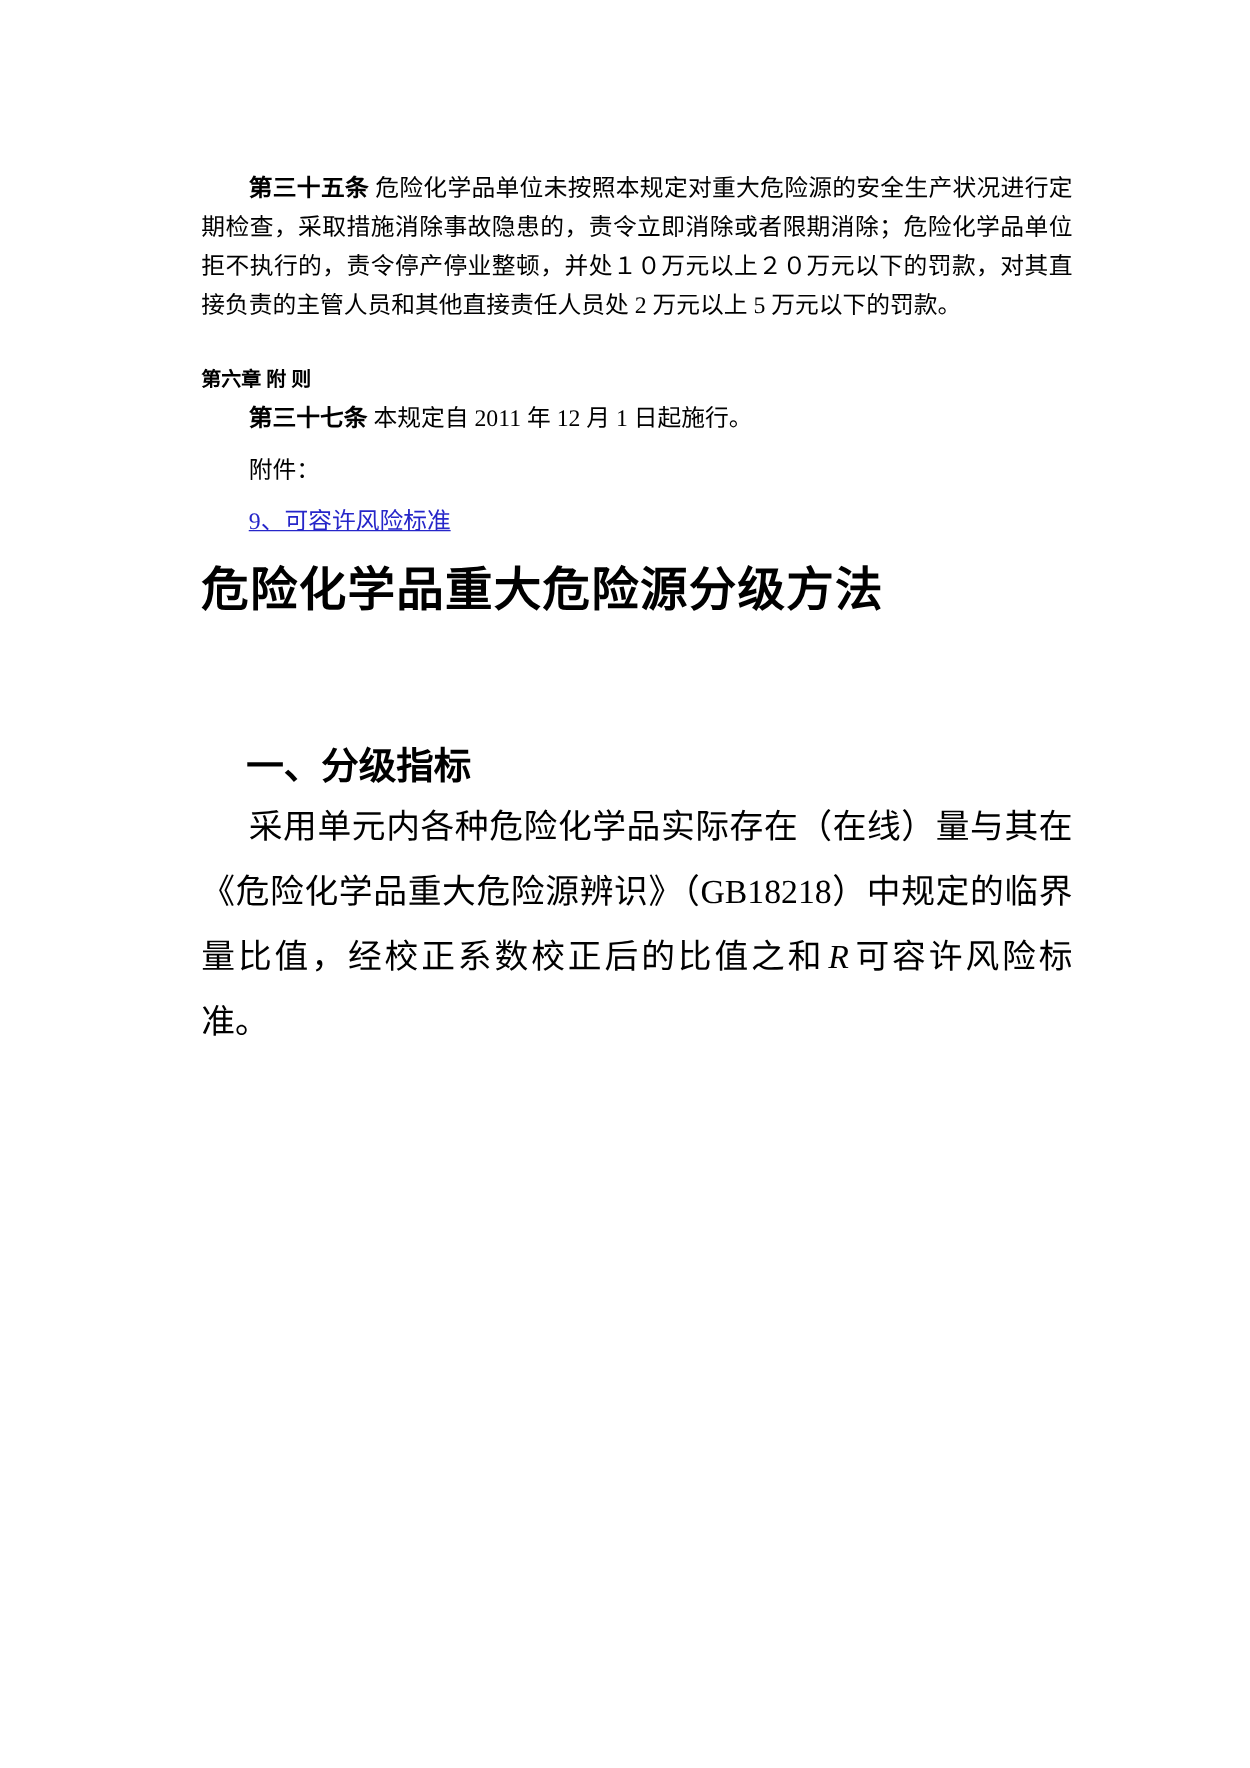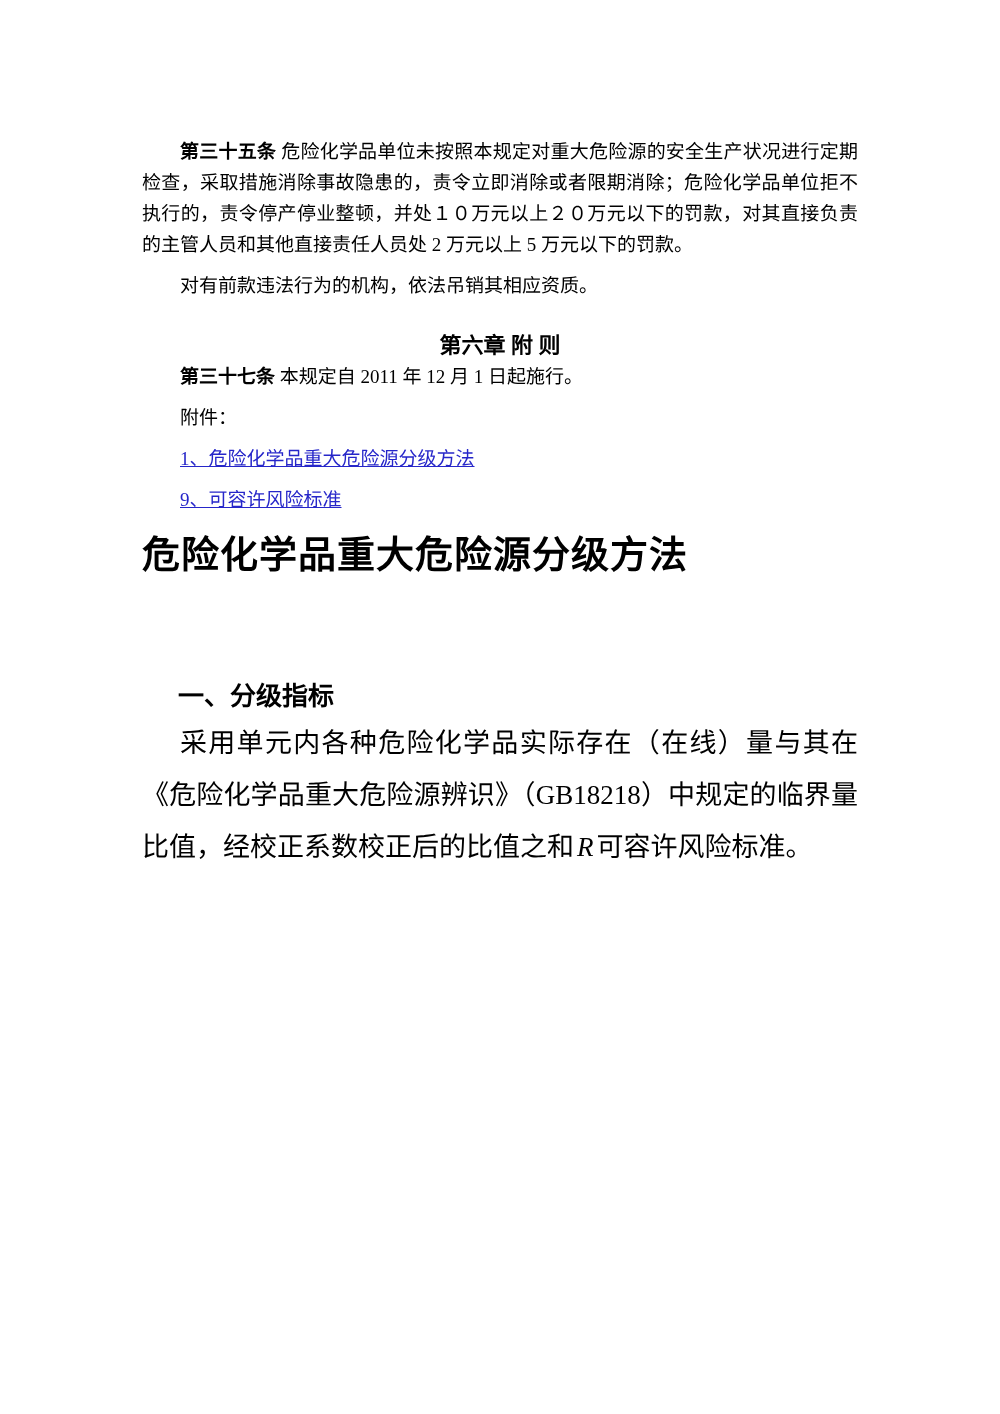--- a/index.html
+++ b/index.html
@@ -9,38 +9,38 @@
     height: 1414px;
     font-family: "Liberation Serif", serif;
     color: var(--color-text, #000000);
     background: var(--color-background, #ffffff);
     overflow: hidden;
   }
   .page {
     width: 1000px;
     height: 1128px;
     background: var(--color-background, #ffffff);
+    padding-left: 19px;
   }
   .content {
     padding: 136px 142px 0 142px;
   }
   p.law {
     font-size: 19px;
     line-height: 31px;
     text-align: justify;
     text-indent: 38px;
     margin: 0 0 10px 0;
   }
   p.law b { font-weight: 700; }
   .revoke { margin: 22px 0 0 0; }
   .chapter {
-    font-size: 22px;
+    font-size: 16px;
     line-height: 31px;
     font-weight: 700;
-    text-align: center;
     text-indent: 0;
     margin: 29px 0 0 0;
   }
   .article37 { margin: 29px 0 0 0; }
   .attach { margin: 24px 0 0 0; }
   .linkrow { margin: 29px 0 0 0; }
   .doclink {
     color: var(--color-link, #2626C9);
     text-decoration: underline;
     cursor: pointer;
@@ -54,21 +54,21 @@
   .annex-title {
     font-size: 38px;
     line-height: 50px;
     font-weight: 700;
     text-align: left;
     letter-spacing: 1px;
     margin: 15px 0 0 0;
   }
   .section-heading {
     font-family: Liberation Sans, sans-serif;
-    font-size: 26px;
+    font-size: 30px;
     line-height: 36px;
     font-weight: 700;
     text-indent: 36px;
     margin: 98px 0 0 0;
   }
   .big-body {
     font-size: 27px;
     line-height: 52px;
     text-align: justify;
     text-indent: 38px;
@@ -82,29 +82,27 @@
 </style>
 </head>
 <body>
 
 <div class="page">
   <div class="content">
 
     <p class="law"><b>第三十五条</b><span> 危险化学品单位未按照本规定对重大危险源的安全生产状况进行定期检查，采取措施消除事故隐患的，责令立即消除或者限期消除；危险化学品单位拒不执行的，责令停产停业整顿，并处１０万元以上２０万元以下的罚款，对其直接负责的主管人员和其他直接责任人员处 2 万元以上 5 万元以下的罚款。</span></p>
 
 
-    <p class="law revoke">对有前款违法行为的机构，依法吊销其相应资质。</p>
 
     <h2 class="chapter">第六章 附 则</h2>
 
     <p class="law article37"><b>第三十七条</b><span> 本规定自 2011 年 12 月 1 日起施行。</span></p>
 
     <p class="law attach">附件：</p>
 
-    <p class="law linkrow"><a class="doclink">1、危险化学品重大危险源分级方法</a></p>
 
     <p class="law linkrow"><a class="doclink">9、可容许风险标准</a></p>
 
 
     <h1 class="annex-title">危险化学品重大危险源分级方法</h1>
 
     <h3 class="section-heading">一、分级指标</h3>
 
     <p class="big-body"><span>采用单元内各种危险化学品实际存在（在线）量与其在《危险化学品重大危险源辨识》（GB18218）中规定的临界量比值，经校正系数校正后的比值之和</span><i class="rvar">R</i><span>可容许风险标准。</span></p>
 

